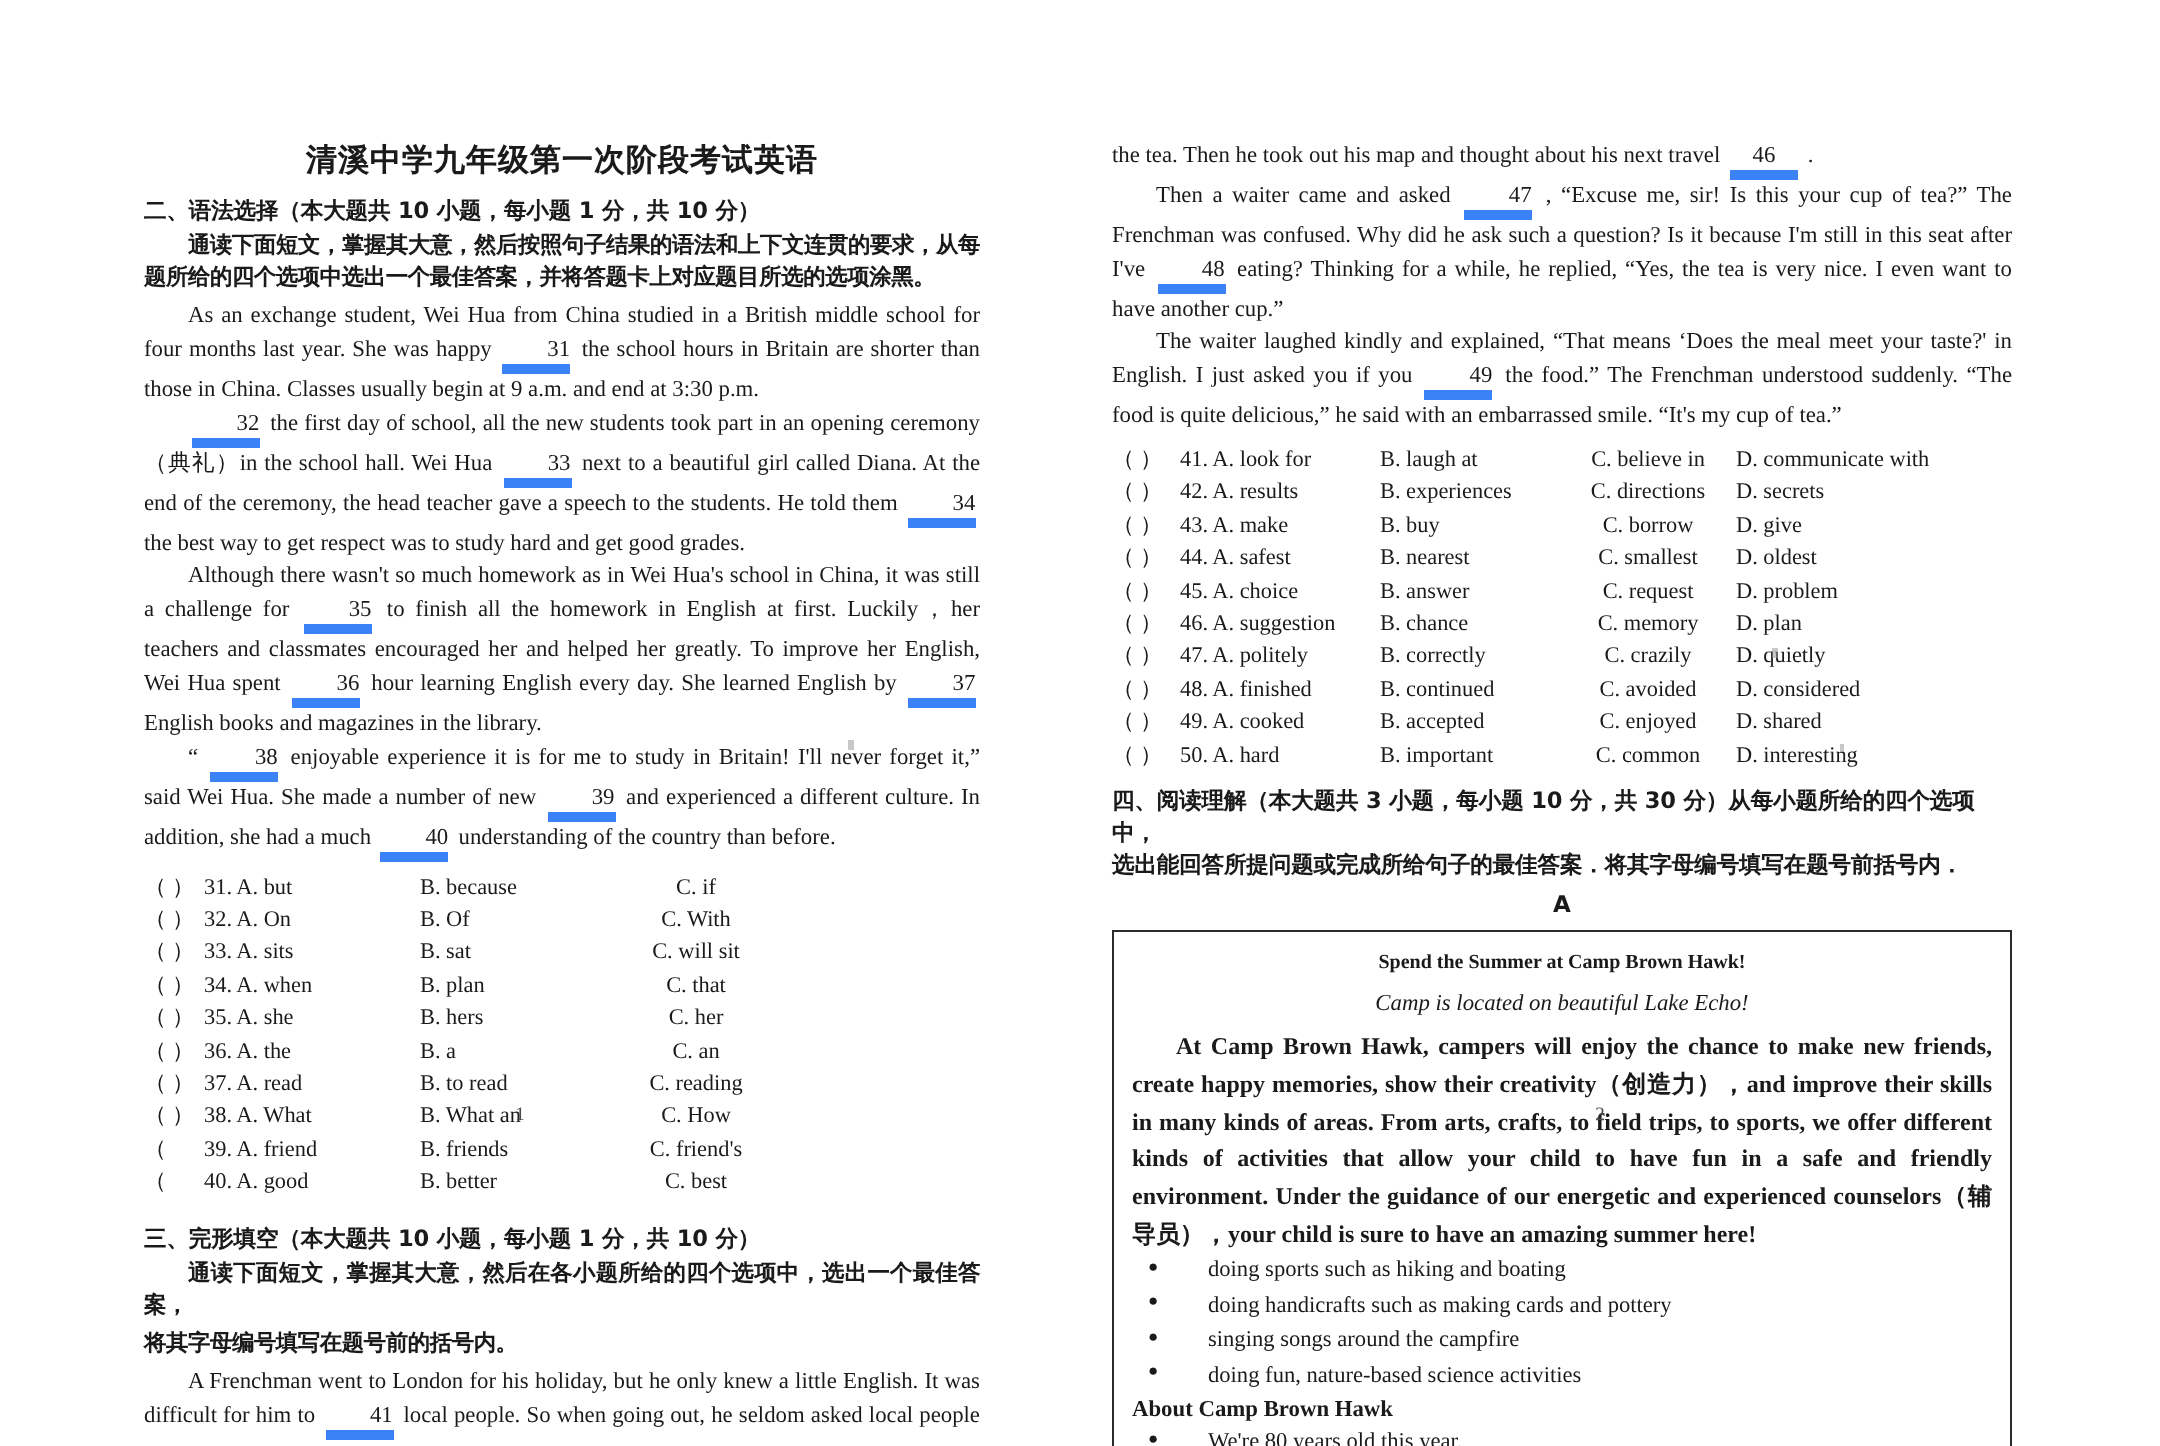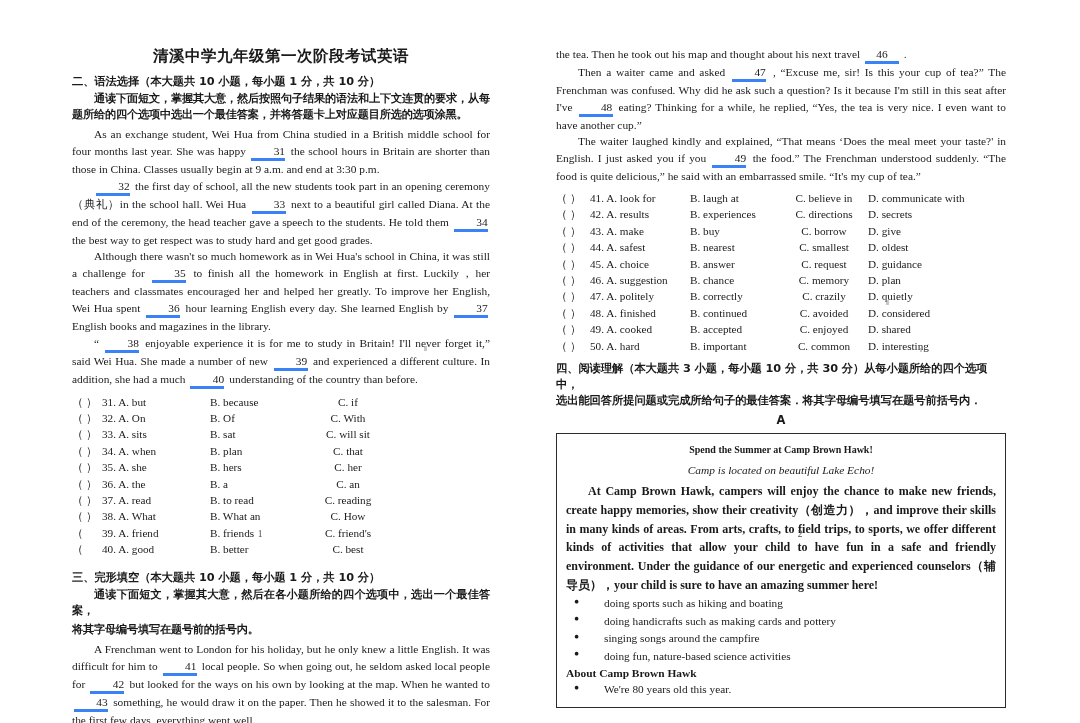--- a/index.html
+++ b/index.html
@@ -18,20 +18,21 @@
   .scan-sheet {
     position: absolute;
     inset: 0;
     display: flex;
     flex-direction: row;
   }
   .page {
     position: relative;
     height: 565px;
     box-sizing: border-box;
+    margin-top: 24px;
   }
   .page-left {
     width: 520px;
     padding: 46px 30px 0 72px;
   }
   .page-right {
     width: 560px;
     padding: 46px 74px 0 36px;
   }
   .exam-title {
@@ -75,21 +76,21 @@
     margin: 0 0 0 0;
     text-indent: 22px;
     text-align: justify;
     text-justify: inter-word;
   }
   p.para.noind { text-indent: 0; }
   .blank {
     display: inline-block;
     min-width: 34px;
     text-align: center;
-    border-bottom: 3px solid #3b82f6;
+    border-bottom: 5px solid #3b82f6;
     line-height: 1.05;
     margin: 0 2px;
   }
   
   .opts {
     margin-top: 5px;
   }
   .opt-row {
     display: flex;
     font-size: 11.2px;
@@ -311,21 +312,21 @@
           <span class="opt-a">44. A. safest</span>
           <span class="opt-b">B. nearest</span>
           <span class="opt-c">C. smallest</span>
           <span class="opt-d">D. oldest</span>
         </div>
         <div class="opt-row">
           <span class="opt-paren">（    ）</span>
           <span class="opt-a">45. A. choice</span>
           <span class="opt-b">B. answer</span>
           <span class="opt-c">C. request</span>
-          <span class="opt-d">D. guidance</span>
+          <span class="opt-d">D. problem</span>
         </div>
         <div class="opt-row">
           <span class="opt-paren">（    ）</span>
           <span class="opt-a">46. A. suggestion</span>
           <span class="opt-b">B. chance</span>
           <span class="opt-c">C. memory</span>
           <span class="opt-d">D. plan</span>
         </div>
         <div class="opt-row">
           <span class="opt-paren">（    ）</span>

